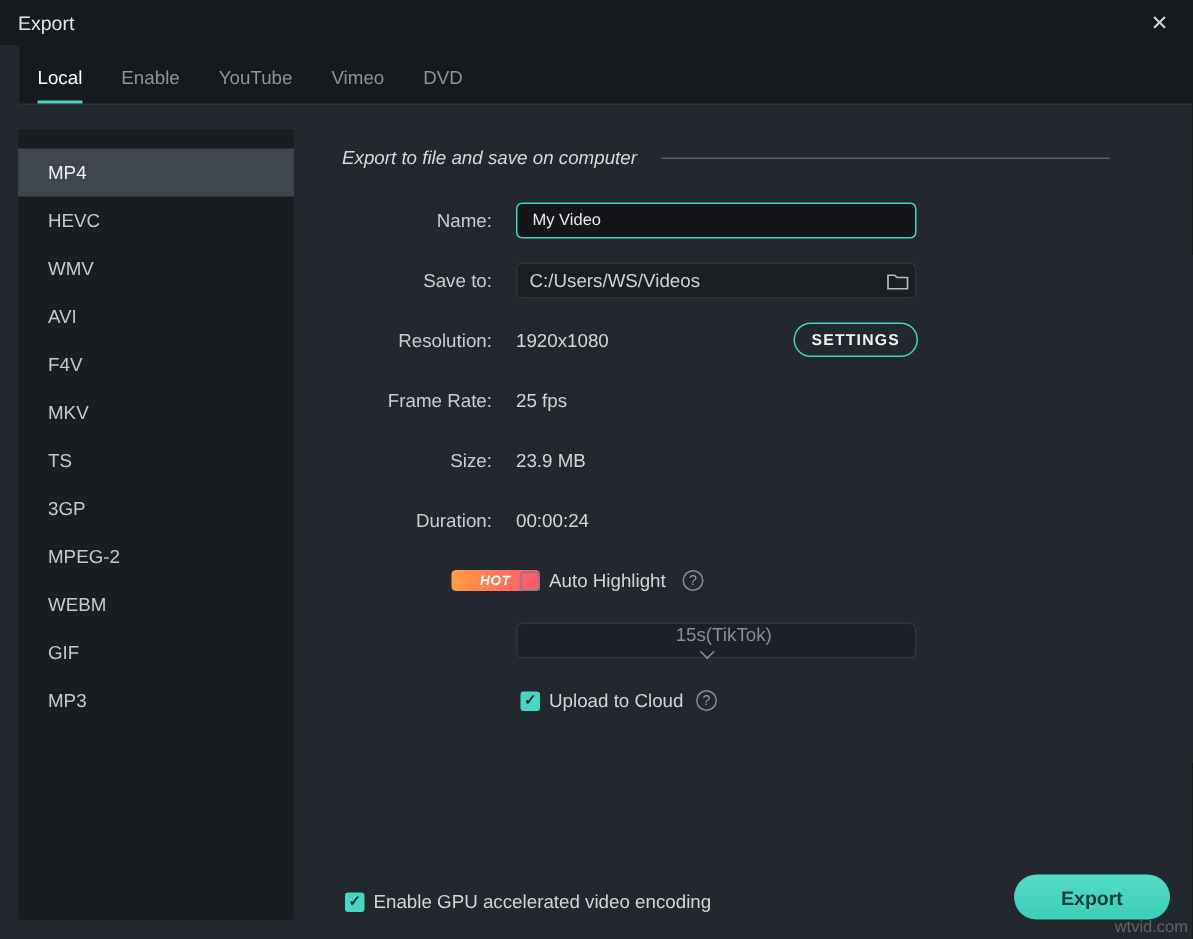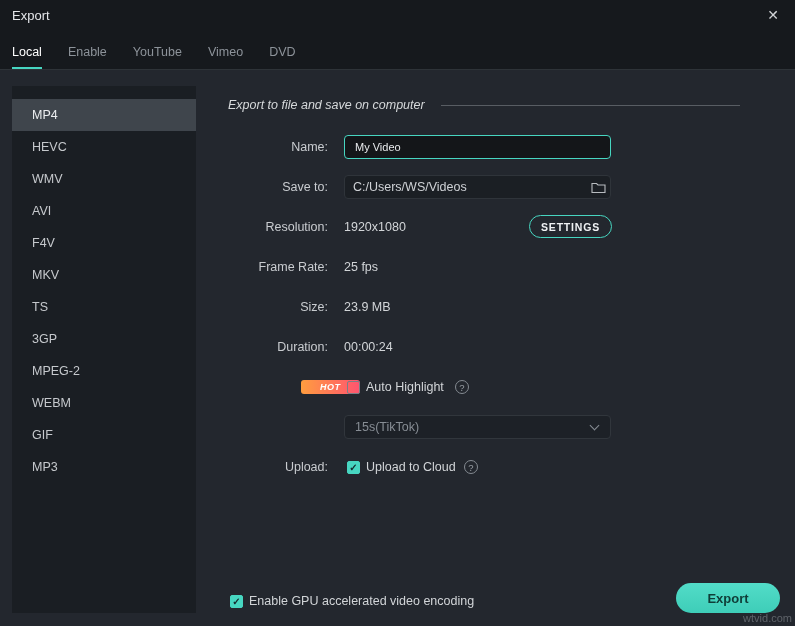--- a/index.html
+++ b/index.html
@@ -22,21 +22,21 @@
     padding: 0 12px;
   }
   .window-title { font-size: 13px; color: #e4e6e9; }
   .close-btn {
     width: 20px; height: 20px; display: flex; align-items: center; justify-content: center;
     color: #d0d3d6; font-size: 14px; cursor: pointer;
   }
 
   
   .tabbar {
-    position: absolute; top: 30px; left: 0; right: 0; height: 40px;
+    position: absolute; top: 30px; left: 13px; right: 0; height: 40px;
     background: #16191d;
     border-bottom: 1px solid #2e3338;
     display: flex; align-items: flex-end; gap: 26px;
     padding-left: 12px;
   }
   .tab {
     font-size: 12.5px; color: #8d939a; padding-bottom: 10px; cursor: pointer;
   }
   .tab.active {
     color: #ffffff; padding-bottom: 8px; border-bottom: 2px solid #47d6c1;
@@ -121,21 +121,21 @@
 
   .help-circle {
     position: absolute; width: 14px; height: 14px; border: 1px solid #858b92;
     border-radius: 50%; display: flex; align-items: center; justify-content: center;
     color: #9aa0a6; font-size: 9.5px; cursor: pointer;
   }
 
   .dropdown {
     position: absolute; left: 344px; top: 415px; width: 267px; height: 24px;
     background: #1d2127; border: 1px solid #31363c; border-radius: 4px;
-    display: flex; align-items: center; cursor: pointer;
+    display: flex; align-items: center; cursor: pointer; flex-direction: column;
   }
   .dropdown .sel { flex: 1; padding-left: 10px; font-size: 12.5px; color: #878d94; }
   .chevron {
     width: 7px; height: 7px; margin-right: 12px; margin-top: -4px;
     border-right: 1.5px solid #878d94; border-bottom: 1.5px solid #878d94;
     transform: rotate(45deg);
   }
 
   
   .gpu-check { left: 230px; top: 595px; }
@@ -228,21 +228,20 @@
   <div class="chk-label" style="left:366px; top:375px">Auto Highlight</div>
   <div class="help-circle" style="left:455px; top:380px">
     <span>?</span>
   </div>
 
   <div class="dropdown">
     <span class="sel">15s(TikTok)</span>
     <span class="chevron"></span>
   </div>
 
-  <div class="flabel" style="top:455px">Upload:</div>
   <div class="checkbox checked" style="left:347px; top:461px">
     <span class="tick">✓</span>
   </div>
   <div class="chk-label" style="left:366px; top:455px">Upload to Cloud</div>
   <div class="help-circle" style="left:464px; top:460px">
     <span>?</span>
   </div>
 
   <div class="checkbox checked gpu-check">
     <span class="tick">✓</span>

